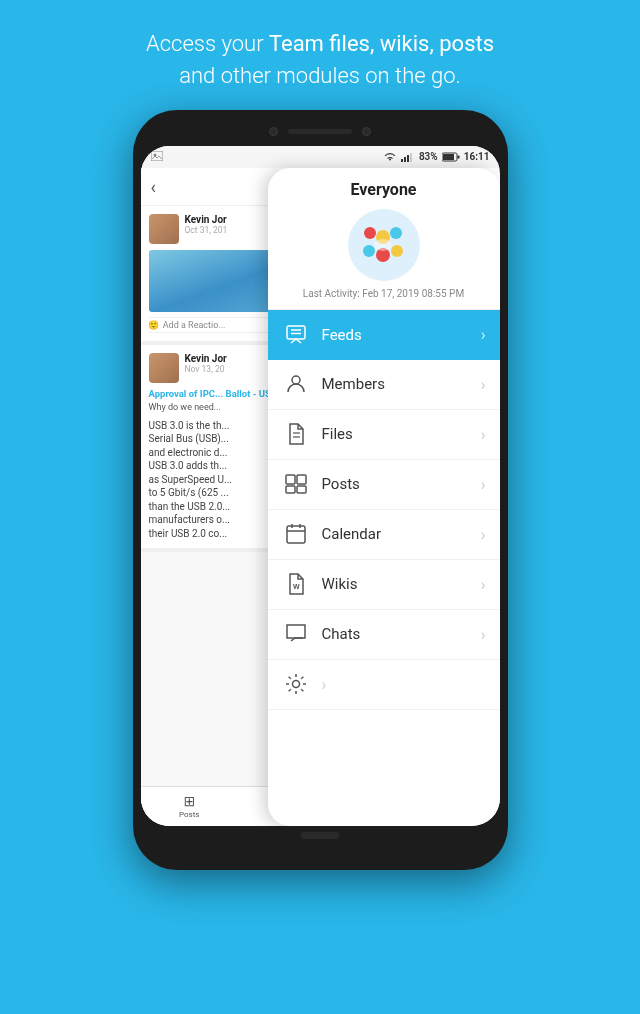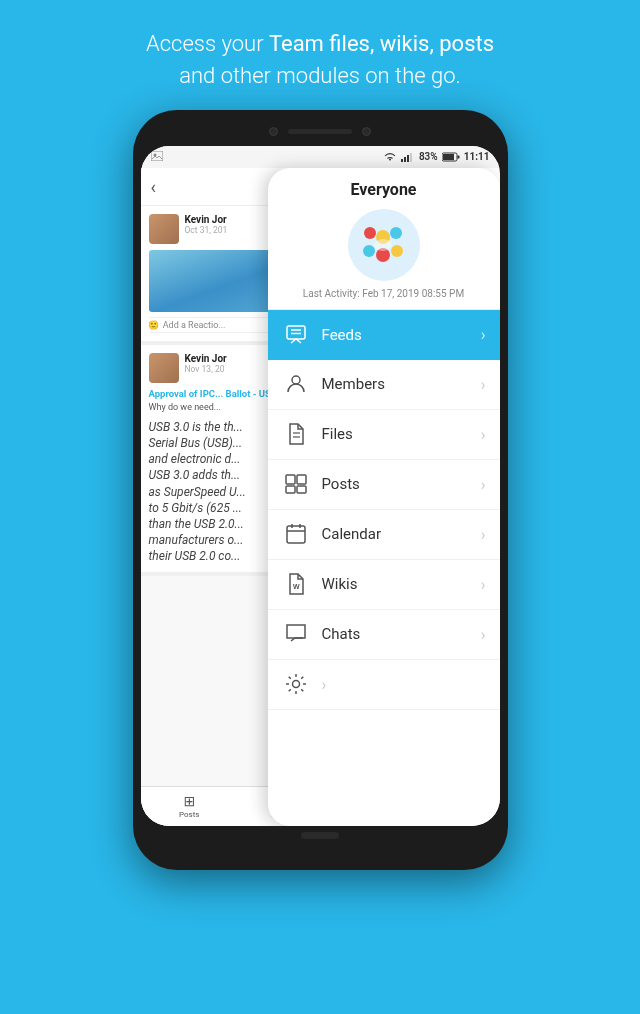--- a/index.html
+++ b/index.html
@@ -54,21 +54,21 @@
             <rect x="3" y="5" width="2" height="5" fill="#333"></rect>
             <rect x="6" y="3" width="2" height="7" fill="#333"></rect>
             <rect x="9" y="1" width="2" height="9" fill="#ccc"></rect>
           </svg>
         <span>83%</span>
         <svg width="18" height="10" viewBox="0 0 18 10">
             <rect x="0" y="1" width="15" height="8" rx="1.5" stroke="#333" stroke-width="1" fill="none"></rect>
             <rect x="1" y="2" width="11" height="6" fill="#333"></rect>
             <rect x="15.5" y="3.5" width="2" height="3" fill="#333" rx="0.5"></rect>
           </svg>
-        <span style="font-weight:700;">11:11</span>
+        <span style="font-weight:700;">16:11</span>
       </div>
     </div>
 
     <div style="display:flex;height:calc(100% - 22px);position:relative;">
 
       <div style="width:195px;background:#f8f8f8;overflow:hidden;position:relative;">
 
         <div style="background:white;padding:8px 10px;display:flex;align-items:center;gap:8px;border-bottom:1px solid #eee;height:38px;">
           <span style="color:#555;font-size:18px;cursor:pointer;">‹</span>
         </div>
@@ -93,21 +93,21 @@
         <div style="background:white;padding:8px 8px;border-bottom:4px solid #f0f0f0;">
           <div style="display:flex;gap:6px;align-items:flex-start;margin-bottom:5px;">
             <div style="width:30px;height:30px;border-radius:4px;background:linear-gradient(135deg,#c9956a,#a07050);flex-shrink:0;"></div>
             <div>
               <div style="font-size:10px;font-weight:700;color:#222;">Kevin Jor</div>
               <div style="font-size:8.5px;color:#aaa;">Nov 13, 20</div>
             </div>
           </div>
           <div style="font-size:9.5px;color:#29b6e8;font-weight:700;margin-bottom:3px;cursor:pointer;">Approval of IPC... Ballot - USB 3.0...</div>
           <div style="font-size:9px;color:#555;margin-bottom:7px;">Why do we need...</div>
-          <div style="font-size:12px;color:#444;line-height:1.35;font-style:italic;">
+          <div style="font-size:10px;color:#444;line-height:1.35;">
             USB 3.0 is the th...<br>Serial Bus (USB)...<br>and electronic d...<br>USB 3.0 adds th...<br>as SuperSpeed U...<br>to 5 Gbit/s (625 ...<br>than the USB 2.0...<br>manufacturers o...<br>their USB 2.0 co...
           </div>
         </div>
 
         <div style="position:absolute;bottom:0;left:0;width:195px;background:white;border-top:1px solid #ddd;display:flex;height:40px;">
           <div style="flex:1;display:flex;flex-direction:column;align-items:center;justify-content:center;font-size:8px;color:#555;gap:1px;cursor:pointer;">
             <span style="font-size:14px;">⊞</span>
             <span>Posts</span>
           </div>
           <div style="flex:1;display:flex;flex-direction:column;align-items:center;justify-content:center;font-size:8px;color:#555;gap:1px;cursor:pointer;">

